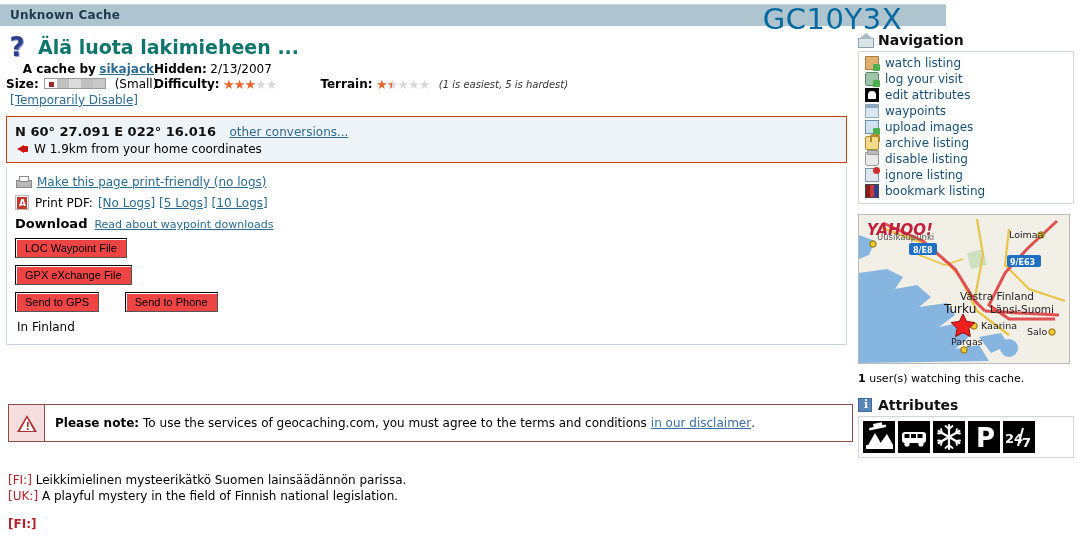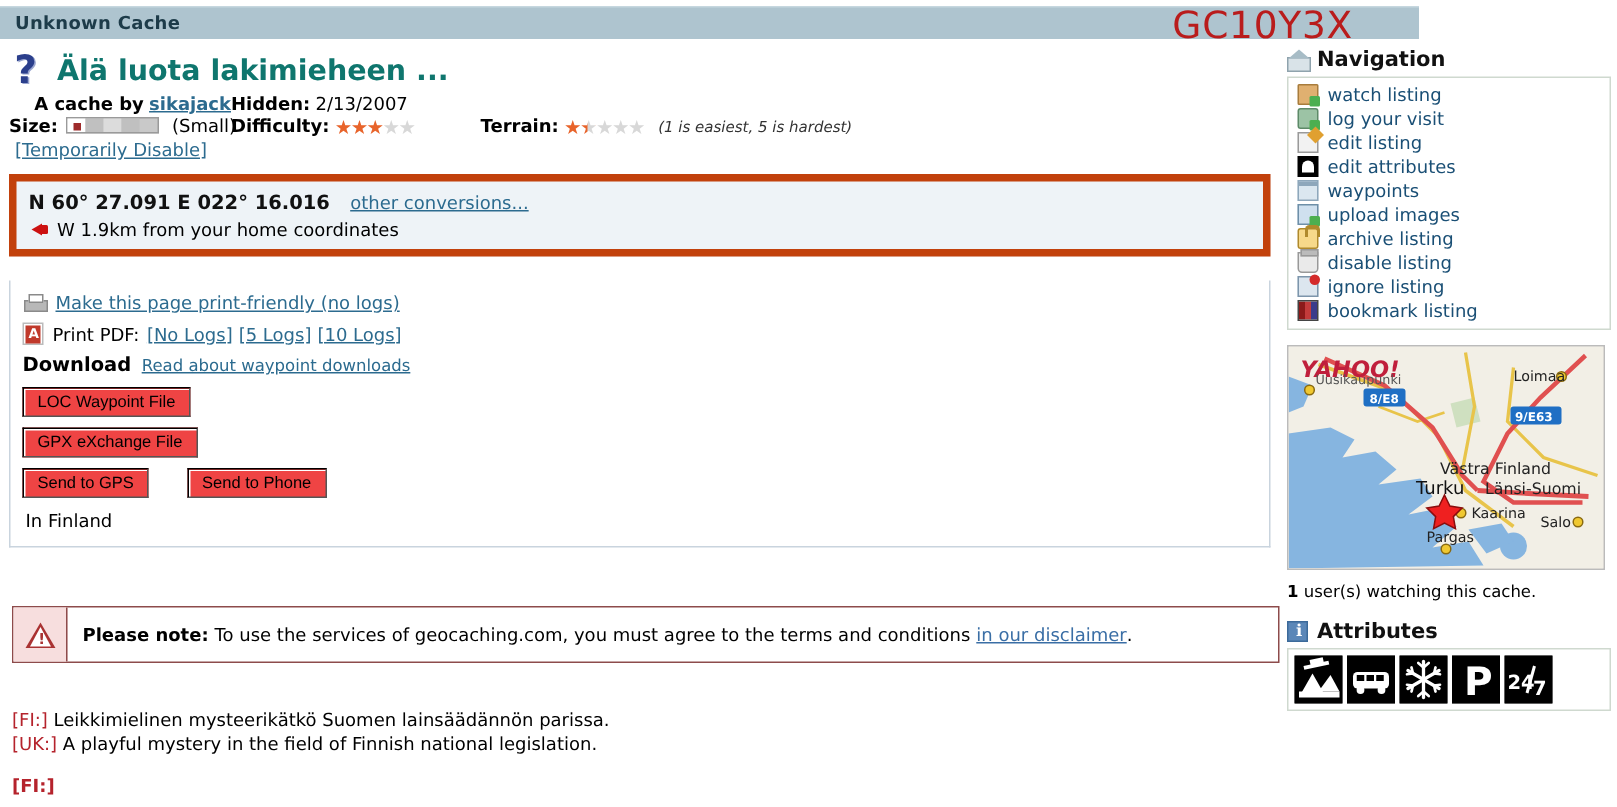--- a/index.html
+++ b/index.html
@@ -21,21 +21,21 @@
     background: #aec4cf;
     border-top: 1px solid #c6d7df;
   }
   .topbar-label {
     position: absolute; left: 10px; top: 3px;
     font-size: 12px; font-weight: bold; color: #1d3b49;
     letter-spacing: .2px;
   }
   .gccode {
     position: absolute; right: 2px; top: 2px;
-    font-size: 25px; color: #b91c1c;
+    font-size: 29px; color: #0369a1;
     font-family: "DejaVu Sans", "Liberation Sans", sans-serif;
     letter-spacing: .5px;
     margin-left: 28px;
   }
 
   
   .left { position: absolute; left: 0; top: 30px; width: 856px; }
 
   .title-row { display: flex; align-items: center; padding: 4px 0 2px 6px; }
   .qicon {
@@ -81,22 +81,22 @@
   .star.off { color:#d8d8d8; }
   .star.half {
     background: linear-gradient(90deg,#e8642b 50%, #d8d8d8 50%);
     -webkit-background-clip: text; background-clip: text;
     color: transparent; font-size:13px;
   }
   .hint { font-style: italic; font-size: 10px; color:#333; margin-left:6px;}
 
   
   .coordbox {
-    margin: 8px 6px 16px 6px; width: 841px;
-    background: #eef3f7; border: 5px solid #c2410c;
+    margin: 8px 6px 4px 6px; width: 841px;
+    background: #eef3f7; border: 1px solid #c2410c;
     padding: 7px 8px 6px 8px;
   }
   .coords { font-size: 13px; font-weight: bold; color:#111; }
   .utm { font-size: 10px; color:#222; margin-top: 2px; }
   .distrow { display:flex; align-items:center; margin-top:3px; }
   .redarrow {
     width: 14px; height: 12px; margin-right: 5px; position: relative;
   }
   .redarrow::before{
     content:""; position:absolute; left:2px; top:2px;
@@ -341,24 +341,20 @@
     </div>
 
     <div class="navbox">
       <div class="navitem">
         <span class="ic ic-watch"></span>
         <span class="tx">watch listing</span>
       </div>
       <div class="navitem">
         <span class="ic ic-log"></span>
         <span class="tx">log your visit</span>
-      </div>
-      <div class="navitem">
-        <span class="ic ic-edit"></span>
-        <span class="tx">edit listing</span>
       </div>
       <div class="navitem">
         <span class="ic ic-attr"></span>
         <span class="tx">edit attributes</span>
       </div>
       <div class="navitem">
         <span class="ic ic-wp"></span>
         <span class="tx">waypoints</span>
       </div>
       <div class="navitem">

